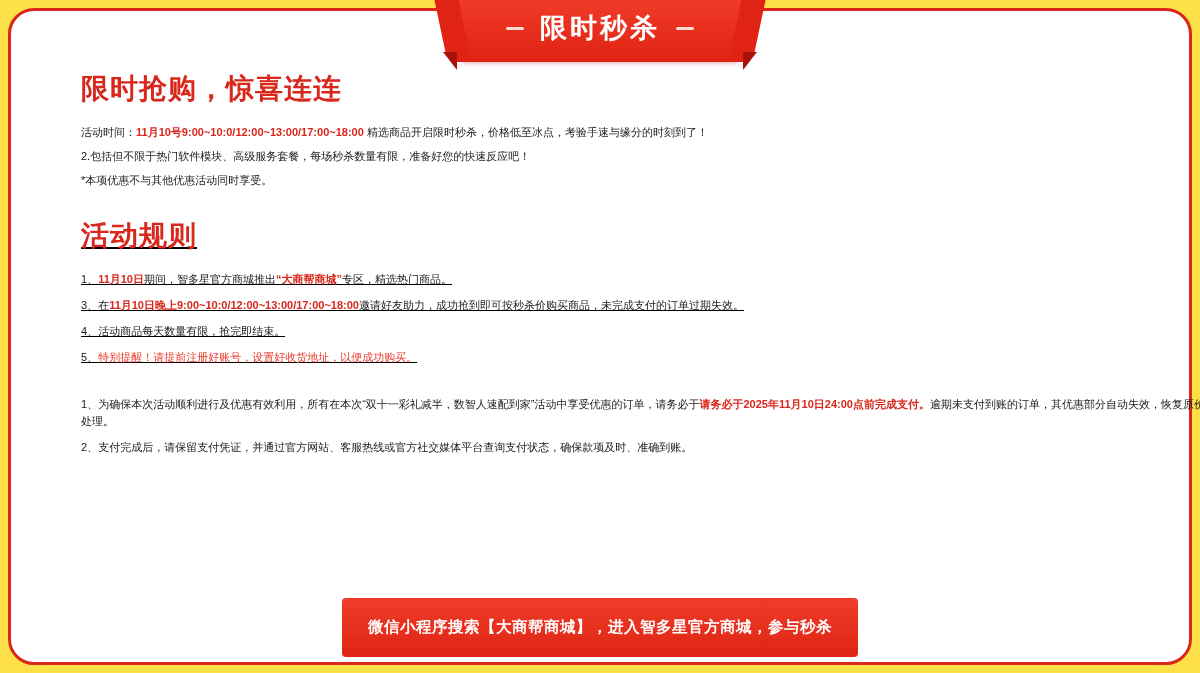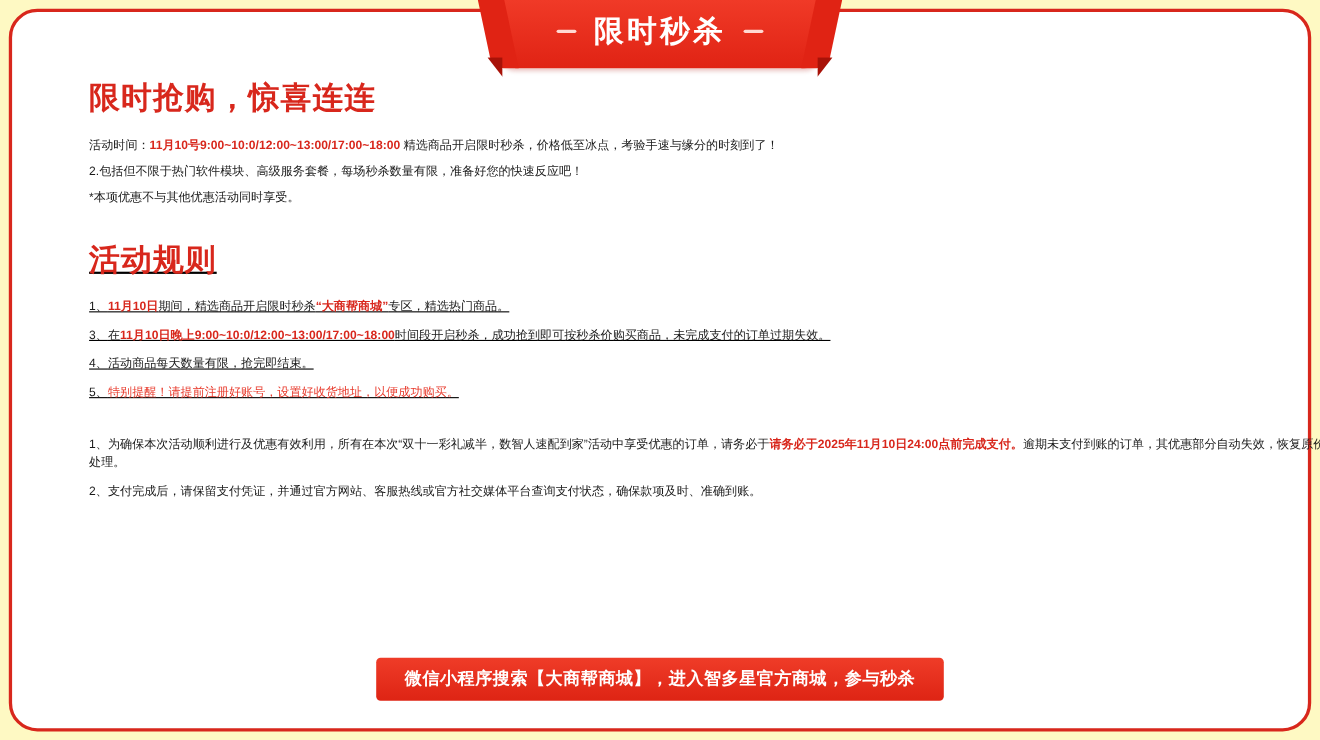--- a/index.html
+++ b/index.html
@@ -8,21 +8,21 @@
   }
   body {
     width: 1200px; height: 673px;
     font-family: "Liberation Sans", sans-serif;
     background: #ffffff;
     overflow: hidden;
   }
   .page {
     position: relative;
     width: 1200px; height: 673px;
-    background: #fef9c3;
+    background: #fde047;
     overflow: hidden;
   }
   
   .frame {
     position: absolute;
     left: 8px; top: 8px;
     width: 1184px; height: 657px;
     border: 3px solid #d8271c;
     border-radius: 26px;
     background: #ffffff;
@@ -116,21 +116,21 @@
     left: 0; top: 598px;
     width: 1200px;
     display: flex;
     justify-content: center;
   }
   .footer-btn {
     background: linear-gradient(180deg, #ef3c28 0%, #de2414 100%);
     color: #ffffff;
     font-size: 15.5px;
     font-weight: bold;
-    padding: 9px 26px;
+    padding: 19px 26px;
     border: none;
     border-radius: 4px;
     letter-spacing: 0.5px;
     cursor: pointer;
   }
 </style>
 </head>
 <body>
 
 <div class="page">
@@ -156,24 +156,24 @@
         <span>活动时间：</span><span class="em">11月10号9:00~10:0/12:00~13:00/17:00~18:00</span><span> 精选商品开启限时秒杀，价格低至冰点，考验手速与缘分的时刻到了！</span>
       </p>
       <p class="line">2.包括但不限于热门软件模块、高级服务套餐，每场秒杀数量有限，准备好您的快速反应吧！</p>
       <p class="line">*本项优惠不与其他优惠活动同时享受。</p>
     </section>
 
     <section class="sec2 rules">
       <h2 class="section-title">活动规则</h2>
       <div>
         <p class="line">
-          <span>1、</span><span class="em">11月10日</span><span>期间，精选商品开启限时秒杀</span><span class="em">“大商帮商城”</span><span>专区，精选热门商品。</span>
+          <span>1、</span><span class="em">11月10日</span><span>期间，智多星官方商城推出</span><span class="em">“大商帮商城”</span><span>专区，精选热门商品。</span>
         </p>
         <p class="line">
-          <span>3、</span><span>在</span><span class="em">11月10日晚上9:00~10:0/12:00~13:00/17:00~18:00</span><span>时间段开启秒杀，成功抢到即可按秒杀价购买商品，未完成支付的订单过期失效。</span>
+          <span>3、</span><span>在</span><span class="em">11月10日晚上9:00~10:0/12:00~13:00/17:00~18:00</span><span>邀请好友助力，成功抢到即可按秒杀价购买商品，未完成支付的订单过期失效。</span>
         </p>
         <p class="line">
           <span>4、</span><span>活动商品每天数量有限，抢完即结束。</span>
         </p>
         <p class="line">
           <span>5、</span><span class="red">特别提醒！请提前注册好账号，设置好收货地址，以便成功购买。</span>
         </p>
       </div>
     </section>
 

